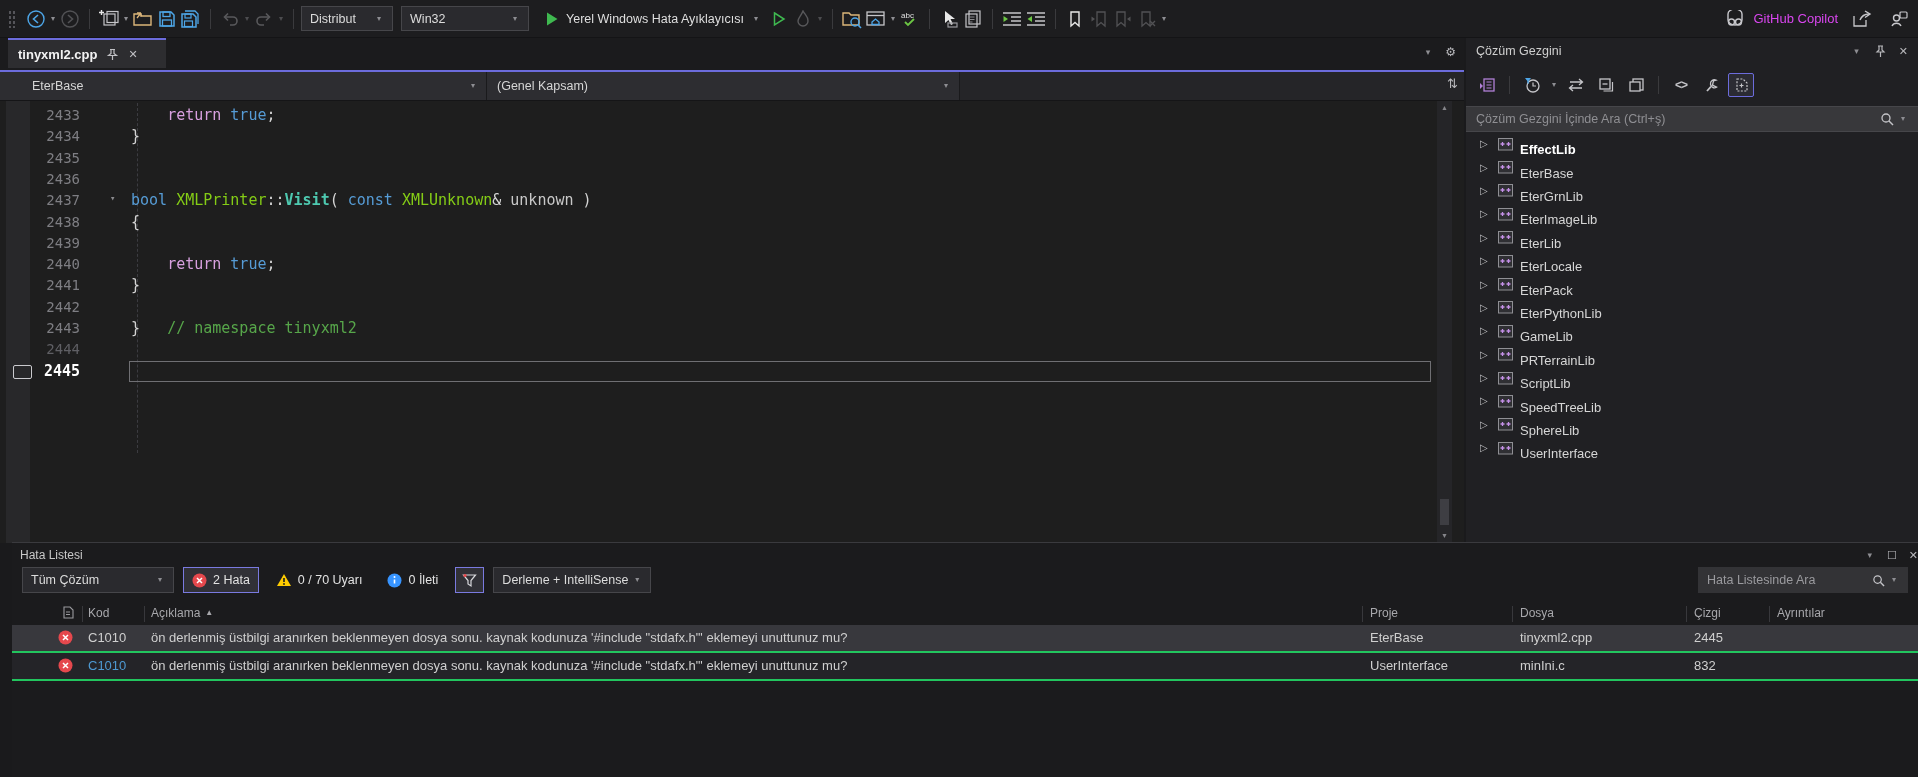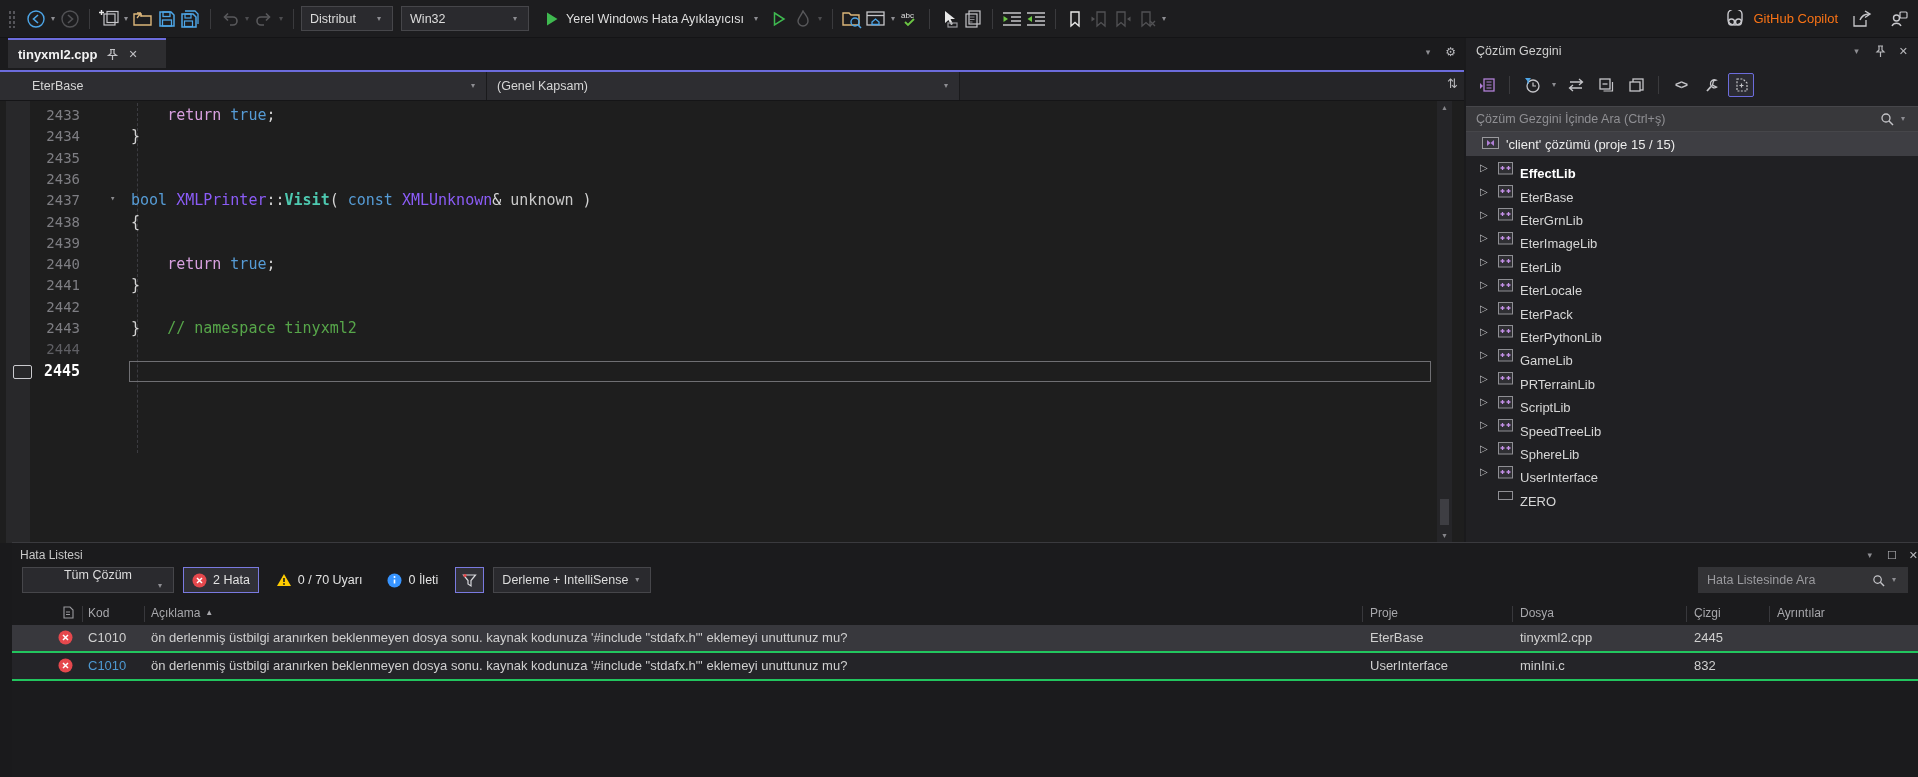--- a/index.html
+++ b/index.html
@@ -10,21 +10,21 @@
   #toolbar{position:absolute;top:0;left:0;width:1918px;height:38px;background:#1d1d1f;
     display:flex;align-items:center;padding:0 8px;box-sizing:border-box;border-bottom:1px solid #141416;}
   .tbtn{height:26px;min-width:24px;display:flex;align-items:center;justify-content:center;border-radius:3px;flex:none;}
   .tbtn svg{display:block;}
   .dim{opacity:.42;}
   .tb-sep{width:1px;height:20px;background:#3a3a3d;margin:0 7px;flex:none;}
   .caret{color:#8d8d92;font-size:8px;line-height:1;padding:0 3px;flex:none;}
   .combo{height:25px;background:#2a2a2e;border:1px solid #46464a;display:flex;align-items:center;
     padding:0 8px;font-size:12.5px;color:#dcdcdc;gap:10px;flex:none;box-sizing:border-box;}
   .runbtn{height:26px;display:flex;align-items:center;gap:7px;padding:0 6px;font-size:12.5px;color:#dfdfdf;flex:none;}
-  .tb-right{margin-left:auto;display:flex;align-items:center;gap:12px;color:#f97316;font-size:13px;}
+  .tb-right{margin-left:auto;display:flex;align-items:center;gap:12px;color:#d946ef;font-size:13px;}
   .drag-dots{width:8px;height:18px;margin-right:8px;flex:none;
     background-image:radial-gradient(#55555a 1px, transparent 1.2px);background-size:4px 5px;}
 
   
   #editor-group{position:absolute;top:38px;left:0;width:1464px;height:504px;background:#1e1e1e;}
   #tabstrip{position:relative;height:32px;background:#1b1b1d;border-bottom:2px solid #6c6cdc;}
   .tab{position:absolute;left:8px;top:0;height:30px;width:158px;background:#2d2d30;border-top:2px solid #6c6cdc;
     display:flex;align-items:center;padding:0 10px;gap:9px;box-sizing:border-box;}
   .tab-title{font-size:13px;font-weight:bold;color:#f2f2f2;white-space:nowrap;}
   .tab-x{color:#c0c0c4;font-size:11px;}
@@ -43,21 +43,21 @@
   .code-line{position:absolute;left:0;right:0;height:22px;
     font-family:"DejaVu Sans Mono","Liberation Mono",monospace;font-size:15px;line-height:21px;white-space:pre;color:#d4d4d4;}
   .ln{position:absolute;left:0;width:80px;text-align:right;color:#7e7e83;font-size:14px;
     font-family:"DejaVu Sans Mono","Liberation Mono",monospace;}
   .ln-cur{color:#ffffff;font-weight:bold;font-size:15px;}
   .ln-dim{color:#5f5f64;}
   .fold-mark{position:absolute;left:110px;top:4px;color:#8a8a8e;font-size:9px;line-height:1;}
   .code-text{position:absolute;left:131px;top:0;}
   .curbox{position:absolute;left:129px;width:1302px;height:21px;border:1px solid #6f6f73;box-sizing:border-box;}
   .lnmark{position:absolute;left:13px;top:4px;width:17px;height:12px;border:1px solid #cacace;border-radius:2px;}
-  .tok-kw{color:#569CD6;}  .tok-kwf{color:#D8A0DF;}  .tok-ty{color:#8b5cf6;}
+  .tok-kw{color:#569CD6;}  .tok-kwf{color:#D8A0DF;}  .tok-ty{color:#84cc16;}
   .tok-fn{color:#DCDCDC;font-weight:bold;}  .tok-fn2{color:#4EC9B0;font-weight:bold;}
   .tok-pa{color:#C8C8C8;}  .tok-pu{color:#D4D4D4;}  .tok-cm{color:#57A64A;}
   .vscroll{position:absolute;left:1437px;top:0;width:15px;height:442px;background:#252528;}
   .vs-arrow{position:absolute;left:0;width:15px;height:14px;color:#85858a;font-size:7px;text-align:center;line-height:14px;}
   .vs-thumb{position:absolute;left:3px;right:3px;top:398px;height:26px;background:#3e3e43;}
 
   
   #se-panel{position:absolute;left:1466px;top:38px;width:452px;height:504px;background:#202023;}
   .se-title{height:26px;display:flex;align-items:center;padding:0 10px;font-size:12.5px;color:#cfcfcf;}
   .se-title-icons{margin-left:auto;display:flex;gap:13px;align-items:center;color:#b8b8bc;font-size:11px;}
@@ -77,21 +77,21 @@
   .tree-bold{font-weight:bold;color:#ffffff;}
 
   
   #error-panel{position:absolute;top:542px;left:12px;width:1918px;height:235px;background:#1b1b1d;border-top:1px solid #3a3a3e;}
   .ep-title{height:20px;display:flex;align-items:center;padding:2px 8px 0 8px;font-size:12px;color:#c8c8c8;}
   .ep-title-icons{margin-left:auto;display:flex;gap:12px;align-items:center;color:#b8b8bc;font-size:11px;padding-right:4px;}
   .ep-toolbar{position:relative;height:30px;display:flex;align-items:center;padding:0 10px;gap:9px;}
   .ep-combo{height:26px;background:#2a2a2e;border:1px solid #46464a;display:flex;align-items:center;
     padding:0 8px;font-size:12.5px;color:#dcdcdc;box-sizing:border-box;}
   .ep-combo .caret{margin-left:12px;}
-  .w150{width:152px;flex-direction:column;} .w190{width:158px;}
+  .w150{width:152px;} .w190{width:158px;}
   .ep-btn{height:26px;display:flex;align-items:center;gap:6px;padding:0 8px;font-size:12.5px;color:#e2e2e2;box-sizing:border-box;}
   .ep-btn.sel{border:1px solid #7a7ae0;background:#313137;}
   .ep-search{position:absolute;right:22px;top:2px;width:210px;height:26px;background:#333336;
     display:flex;align-items:center;padding:0 9px;color:#9a9a9e;font-size:12.5px;box-sizing:border-box;}
   .ep-search .mag{margin-left:auto;display:flex;align-items:center;gap:4px;}
   .grid-header{position:relative;height:22px;margin-top:8px;font-size:12px;color:#a8a8ac;}
   .gh-cell{position:absolute;top:3px;white-space:nowrap;}
   .hsep{position:absolute;top:3px;width:1px;height:16px;background:#38383c;}
   .sort{font-size:8px;color:#a8a8ac;margin-left:5px;vertical-align:2px;}
   .err-row{position:relative;height:26px;font-size:13px;color:#cfcfcf;border-bottom:2px solid #22c55e;text-decoration:underline;}
@@ -417,30 +417,20 @@
     <div class="se-search">
       <span>Çözüm Gezgini İçinde Ara (Ctrl+ş)</span>
       <span class="mag">
         <svg width="14" height="14" viewBox="0 0 14 14">
             <circle cx="6" cy="6" r="4" fill="none" stroke="#c5c5c9" stroke-width="1.3"></circle>
             <path d="M9 9 l4 4" stroke="#c5c5c9" stroke-width="1.5"></path>
           </svg>
         <span class="caret">▾</span>
       </span>
     </div>
-    <div class="sol-row">
-      <span>
-        <svg width="17" height="14" viewBox="0 0 17 14">
-            <rect x="0.5" y="1.5" width="16" height="11" fill="#35353a" stroke="#9a9a9e"></rect>
-            <path d="M5 4 L8.5 7 L5 10 Z" fill="#B180D7"></path>
-            <path d="M12 4 L8.5 7 L12 10 Z" fill="#B180D7"></path>
-          </svg>
-      </span>
-      <span>'client' çözümü (proje 15 / 15)</span>
-    </div>
     <div id="se-tree">
         <div class="tree-row">
           <span class="expander">▷</span>
           <span class="proj-ico">
             <svg width="15" height="14" viewBox="0 0 15 14">
               <rect x="0.5" y="1.5" width="14" height="11.5" fill="#2f2f33" stroke="#8f8f94"></rect>
               <path d="M4.5 5 v4 M2.5 7 h4 M10.5 5 v4 M8.5 7 h4" stroke="#C591E8" stroke-width="1.3" fill="none"></path>
             </svg>
           </span>
           <span class="tree-label tree-bold">EffectLib</span>
@@ -567,29 +557,20 @@
         </div>
         <div class="tree-row">
           <span class="expander">▷</span>
           <span class="proj-ico">
             <svg width="15" height="14" viewBox="0 0 15 14">
               <rect x="0.5" y="1.5" width="14" height="11.5" fill="#2f2f33" stroke="#8f8f94"></rect>
               <path d="M4.5 5 v4 M2.5 7 h4 M10.5 5 v4 M8.5 7 h4" stroke="#C591E8" stroke-width="1.3" fill="none"></path>
             </svg>
           </span>
           <span class="tree-label">UserInterface</span>
-        </div>
-        <div class="tree-row">
-          <span class="expander"></span>
-          <span class="proj-ico">
-            <svg width="15" height="14" viewBox="0 0 15 14">
-              <rect x="0.5" y="3.5" width="14" height="8" fill="none" stroke="#8f8f94"></rect>
-            </svg>
-          </span>
-          <span class="tree-label">ZERO</span>
         </div>
       </div>
   </div>
 
   <div id="error-panel">
     <div class="ep-title">
       <span>Hata Listesi</span>
       <span class="ep-title-icons">
         <span class="caret" style="font-size:9px">▾</span>
         <span>☐</span>

